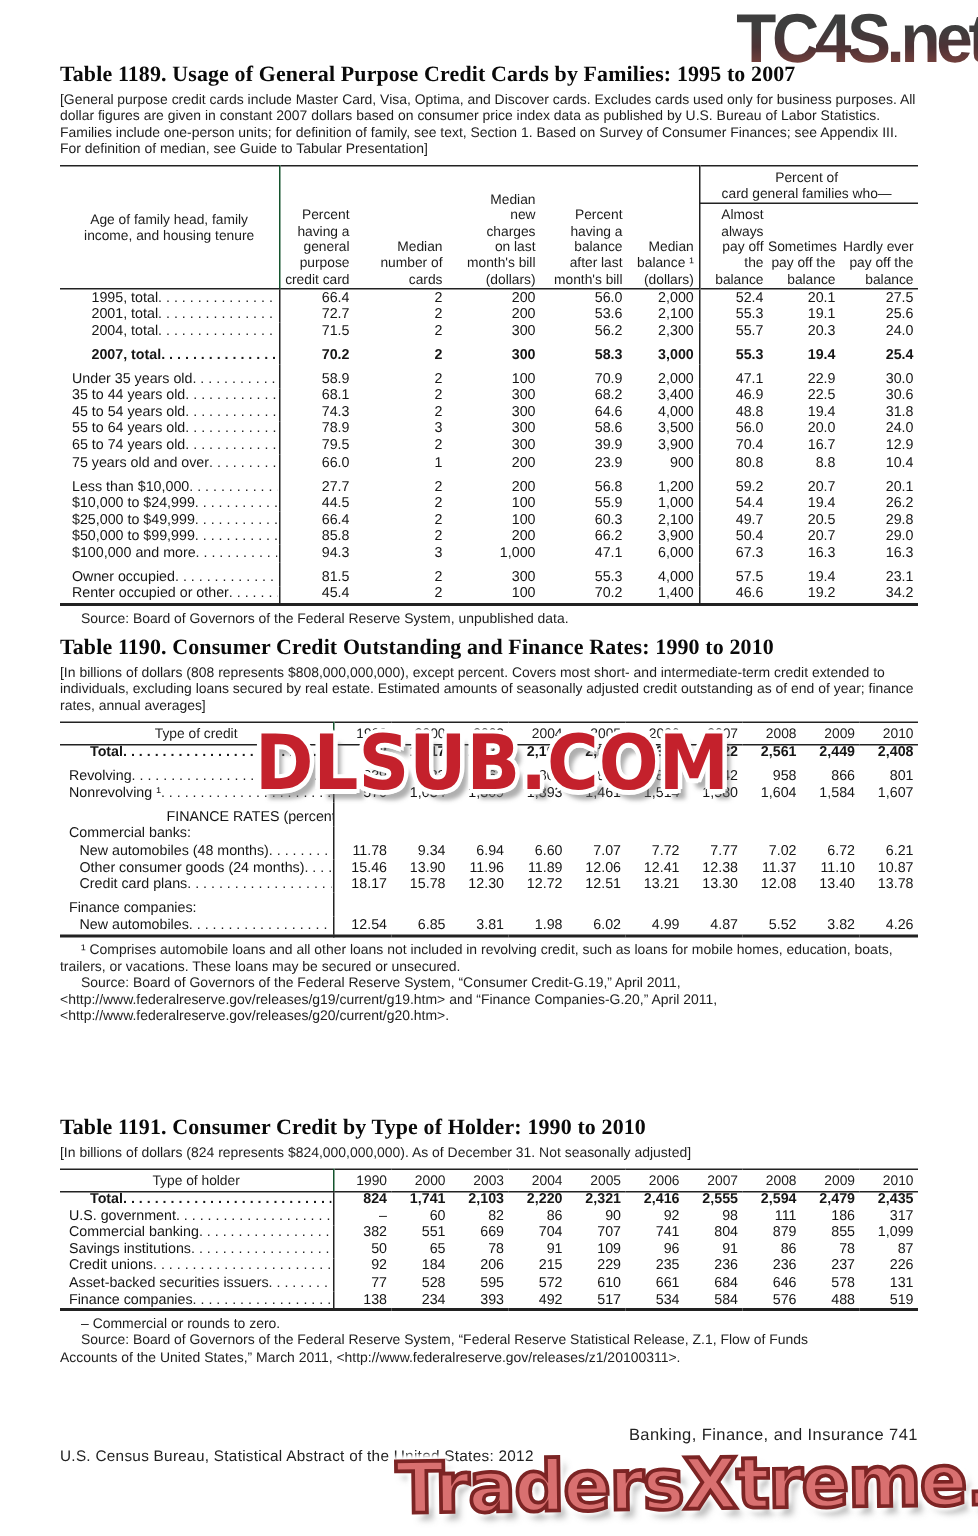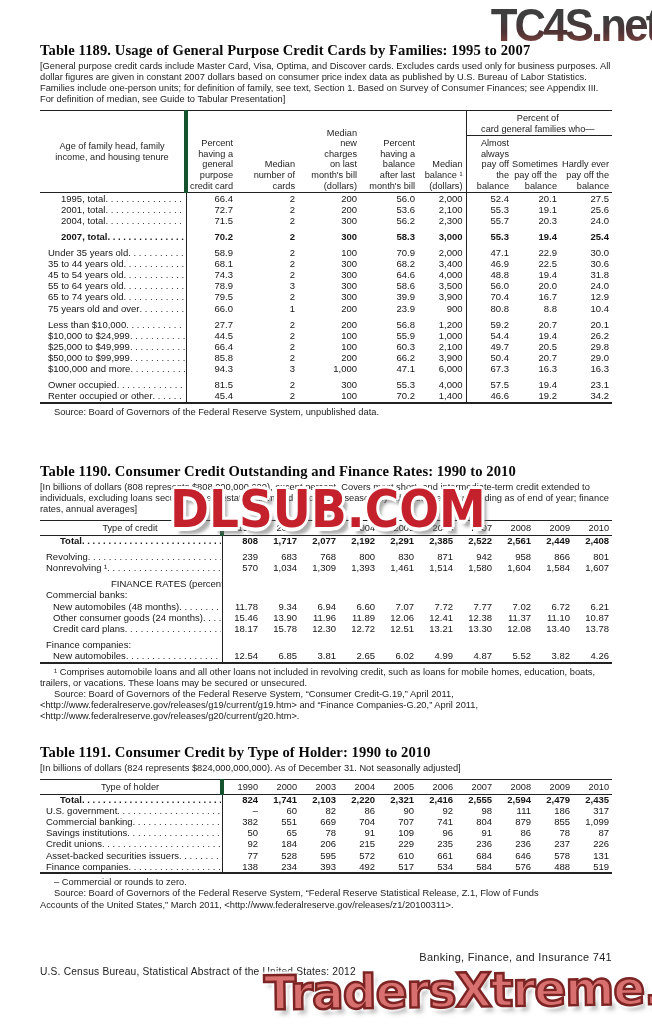--- a/index.html
+++ b/index.html
@@ -1,27 +1,27 @@
 <!DOCTYPE html>
 <html><head>
 <meta charset="utf-8">
 <style>
   html,body{margin:0;padding:0;background:#e8e8e8;}
   .page{position:relative;width:652px;height:1024px;background:#ffffff;overflow:hidden;
         font-family:"Liberation Sans",sans-serif;color:#151515;}
   section{position:absolute;left:40px;width:572px;}
-  .sec1{top:42px;} .sec2{top:463px;} .sec3{top:744px;}
+  .sec1{top:42px;} .sec2{top:424px;} .sec3{top:744px;}
   h2.tbl-title{font-family:"Liberation Serif",serif;font-weight:bold;font-size:14.6px;
         line-height:16px;margin:0 0 3px 0;letter-spacing:0.1px;color:#0a0a0a;}
   .headnote{font-size:9.3px;line-height:11px;margin:0 0 5px 0;color:#1c1c1c;}
   table{border-collapse:collapse;table-layout:fixed;width:572px;
         border-top:1.5px solid #222;border-bottom:2px solid #222;}
   thead th{border-bottom:1px solid #222;font-weight:normal;vertical-align:bottom;text-align:right;
         white-space:pre-line;font-size:9.2px;line-height:10.6px;padding:2px 3px 1px 0;color:#1c1c1c;}
-  th.stubhead{text-align:center;vertical-align:middle;border-right:4px solid #14532d;padding-right:0;}
+  th.stubhead{text-align:center;vertical-align:middle;border-right:1px solid #14532d;padding-right:0;}
   th.grouphead{text-align:center;}
   .sep{border-left:1px solid #222;}
   tbody td{font-size:9.5px;line-height:10.1px;padding-top:0.5px;padding-bottom:0.5px;vertical-align:bottom;}
   td.stub{border-right:1px solid #222;overflow:hidden;}
   td.num{text-align:right;padding-right:3px;white-space:nowrap;}
   tr.bold td{font-weight:bold;}
   tr.gap td{padding-top:5.5px;}
   .sf{display:flex;align-items:baseline;}
   .lab{white-space:nowrap;}
   td.ind0 .lab{padding-left:5px;}
@@ -593,21 +593,21 @@
           <tr>
             <td class="stub ind1">
               <div class="sf">
                 <span class="lab">New automobiles</span>
                 <span class="dots"></span>
               </div>
             </td>
             <td class="num">12.54</td>
             <td class="num">6.85</td>
             <td class="num">3.81</td>
-            <td class="num">2.65</td>
+            <td class="num">1.98</td>
             <td class="num">6.02</td>
             <td class="num">4.99</td>
             <td class="num">4.87</td>
             <td class="num">5.52</td>
             <td class="num">3.82</td>
             <td class="num">4.26</td>
           </tr>
         </tbody>
     </table>
     <div class="footnotes">

